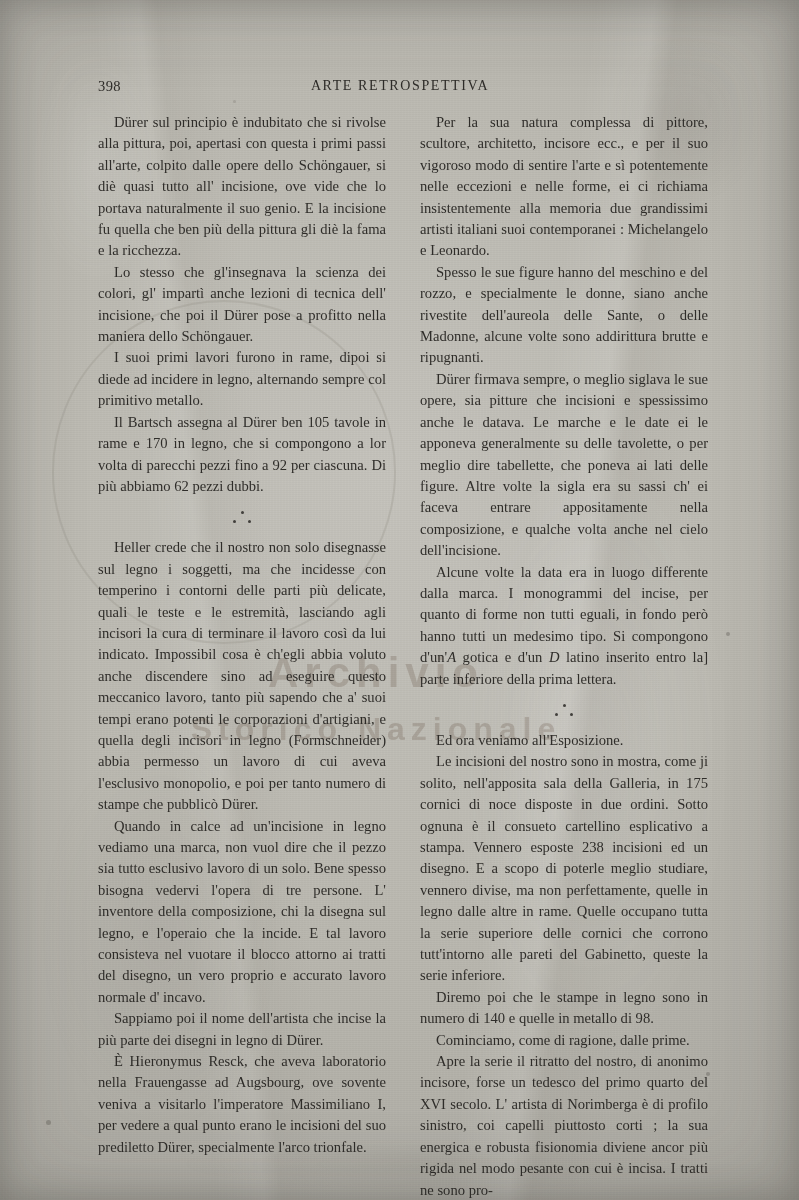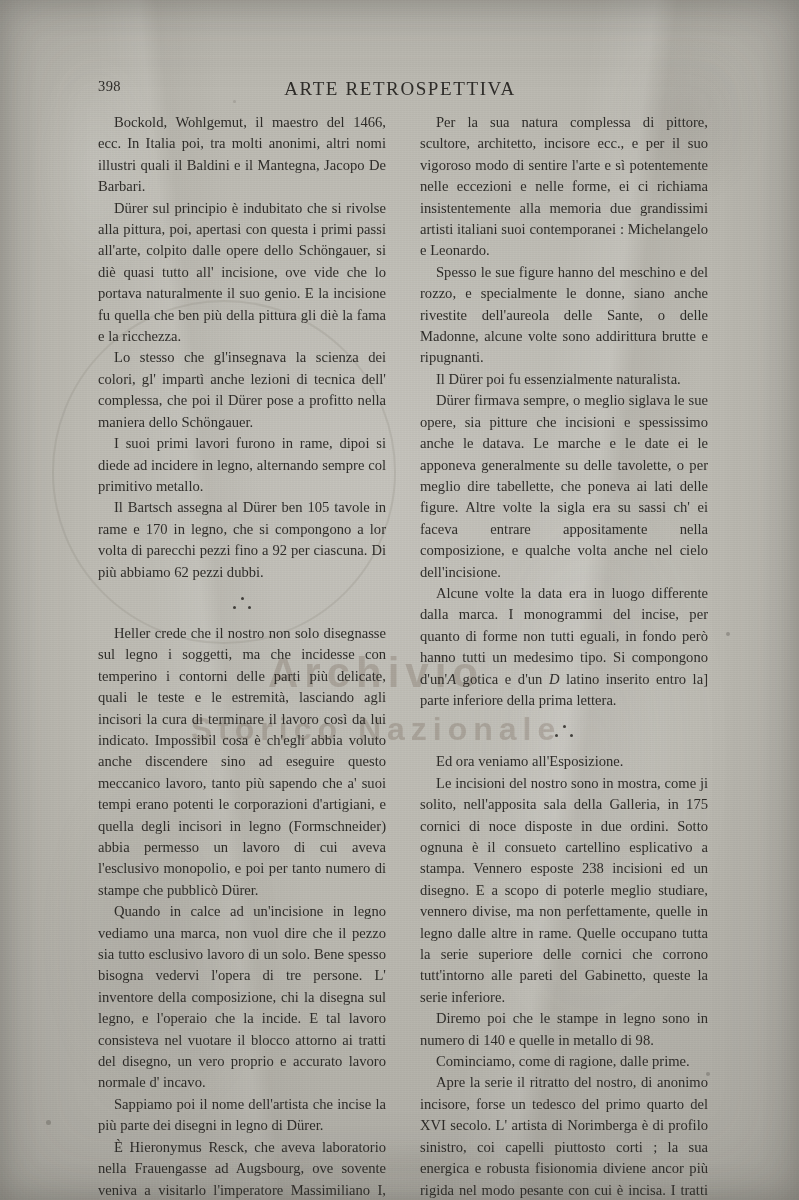--- a/index.html
+++ b/index.html
@@ -140,21 +140,21 @@
     top: 0;
     font-size: 14.5px;
     letter-spacing: .4px;
   }
   .head-title {
     position: absolute;
     left: 0;
     right: 0;
     top: 0;
     text-align: center;
-    font-size: 19px;
+    font-size: 14px;
     letter-spacing: 1.6px;
   }
 
   .columns {
     position: absolute;
     left: 98px;
     top: 112px;
     width: 610px;
   }
   .col {
@@ -222,42 +222,40 @@
   <div class="sheet inkfade">
 
     <div class="running-head">
       <div class="folio">398</div>
       <div class="head-title">ARTE RETROSPETTIVA</div>
     </div>
 
     <div class="columns">
 
       <div class="col col-left">
-        <p>Bockold, Wohlgemut, il maestro del 1466, ecc. In Italia poi, tra molti anonimi, altri nomi illustri quali il Baldini e il Mantegna, Jacopo De Barbari.</p>
         <p>Dürer sul principio è indubitato che si rivolse alla pittura, poi, apertasi con questa i primi passi all'arte, colpito dalle opere dello Schöngauer, si diè quasi tutto all' incisione, ove vide che lo portava naturalmente il suo genio. E la incisione fu quella che ben più della pittura gli diè la fama e la ricchezza.</p>
-        <p>Lo stesso che gl'insegnava la scienza dei colori, gl' impartì anche lezioni di tecnica dell' complessa, che poi il Dürer pose a profitto nella maniera dello Schöngauer.</p>
+        <p>Lo stesso che gl'insegnava la scienza dei colori, gl' impartì anche lezioni di tecnica dell' incisione, che poi il Dürer pose a profitto nella maniera dello Schöngauer.</p>
         <p>I suoi primi lavori furono in rame, dipoi si diede ad incidere in legno, alternando sempre col primitivo metallo.</p>
         <p>Il Bartsch assegna al Dürer ben 105 tavole in rame e 170 in legno, che si compongono a lor volta di parecchi pezzi fino a 92 per ciascuna. Di più abbiamo 62 pezzi dubbi.</p>
 
         <div class="ornament">
           <span class="dot top"></span>
           <span class="dot bl"></span>
           <span class="dot br"></span>
         </div>
 
         <p>Heller crede che il nostro non solo disegnasse sul legno i soggetti, ma che incidesse con temperino i contorni delle parti più delicate, quali le teste e le estremità, lasciando agli incisori la cura di terminare il lavoro così da lui indicato. Impossibil cosa è ch'egli abbia voluto anche discendere sino ad eseguire questo meccanico lavoro, tanto più sapendo che a' suoi tempi erano potenti le corporazioni d'artigiani, e quella degli incisori in legno (Formschneider) abbia permesso un lavoro di cui aveva l'esclusivo monopolio, e poi per tanto numero di stampe che pubblicò Dürer.</p>
         <p>Quando in calce ad un'incisione in legno vediamo una marca, non vuol dire che il pezzo sia tutto esclusivo lavoro di un solo. Bene spesso bisogna vedervi l'opera di tre persone. L' inventore della composizione, chi la disegna sul legno, e l'operaio che la incide. E tal lavoro consisteva nel vuotare il blocco attorno ai tratti del disegno, un vero proprio e accurato lavoro normale d' incavo.</p>
         <p>Sappiamo poi il nome dell'artista che incise la più parte dei disegni in legno di Dürer.</p>
         <p>È Hieronymus Resck, che aveva laboratorio nella Frauengasse ad Augsbourg, ove sovente veniva a visitarlo l'imperatore Massimiliano I, per vedere a qual punto erano le incisioni del suo prediletto Dürer, specialmente l'arco trionfale.</p>
       </div>
 
       <div class="col col-right">
         <p>Per la sua natura complessa di pittore, scultore, architetto, incisore ecc., e per il suo vigoroso modo di sentire l'arte e sì potentemente nelle eccezioni e nelle forme, ei ci richiama insistentemente alla memoria due grandissimi artisti italiani suoi contemporanei : Michelangelo e Leonardo.</p>
         <p>Spesso le sue figure hanno del meschino e del rozzo, e specialmente le donne, siano anche rivestite dell'aureola delle Sante, o delle Madonne, alcune volte sono addirittura brutte e ripugnanti.</p>
-        <p>Il Dürer poi fu essenzialmente naturalista.</p>
         <p>Dürer firmava sempre, o meglio siglava le sue opere, sia pitture che incisioni e spessissimo anche le datava. Le marche e le date ei le apponeva generalmente su delle tavolette, o per meglio dire tabellette, che poneva ai lati delle figure. Altre volte la sigla era su sassi ch' ei faceva entrare appositamente nella composizione, e qualche volta anche nel cielo dell'incisione.</p>
 
         <p>
           <span>Alcune volte la data era in luogo differente dalla marca. I monogrammi del incise, per quanto di forme non tutti eguali, in fondo però hanno tutti un medesimo tipo. Si compongono d'un'</span><i>A</i><span> gotica e d'un </span><i>D</i><span> latino inserito entro la] parte inferiore della prima lettera.</span>
         </p>
 
         <div class="ornament">
           <span class="dot top"></span>
           <span class="dot bl"></span>
           <span class="dot br"></span>

